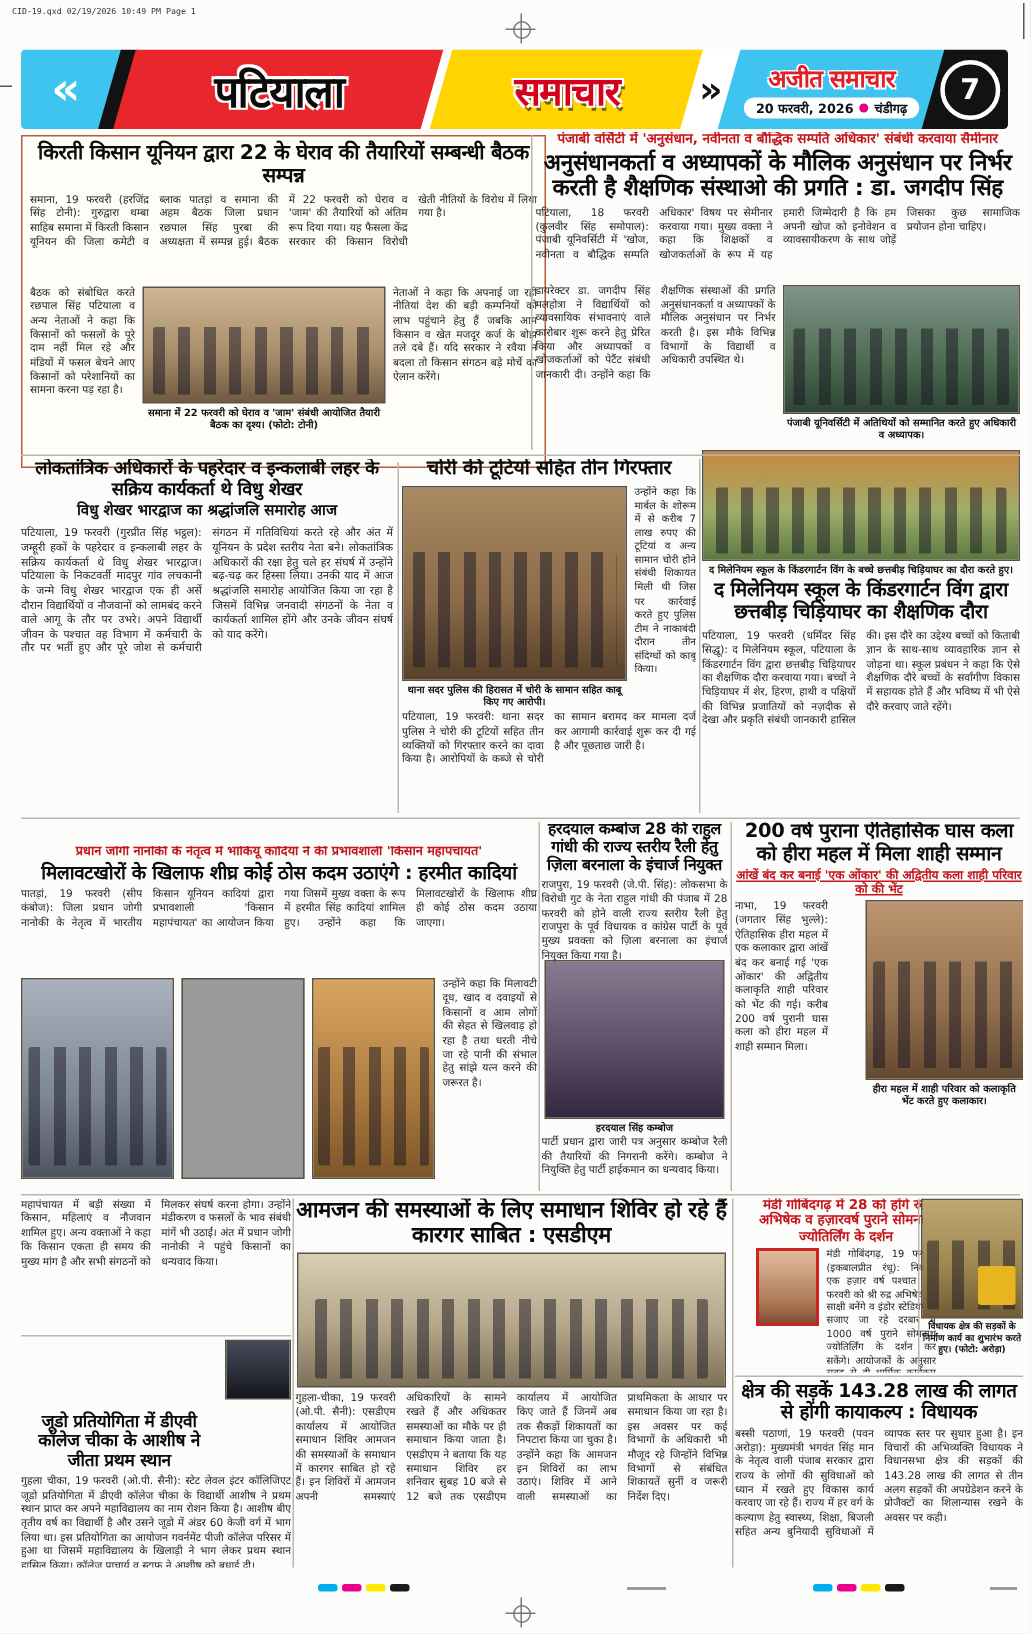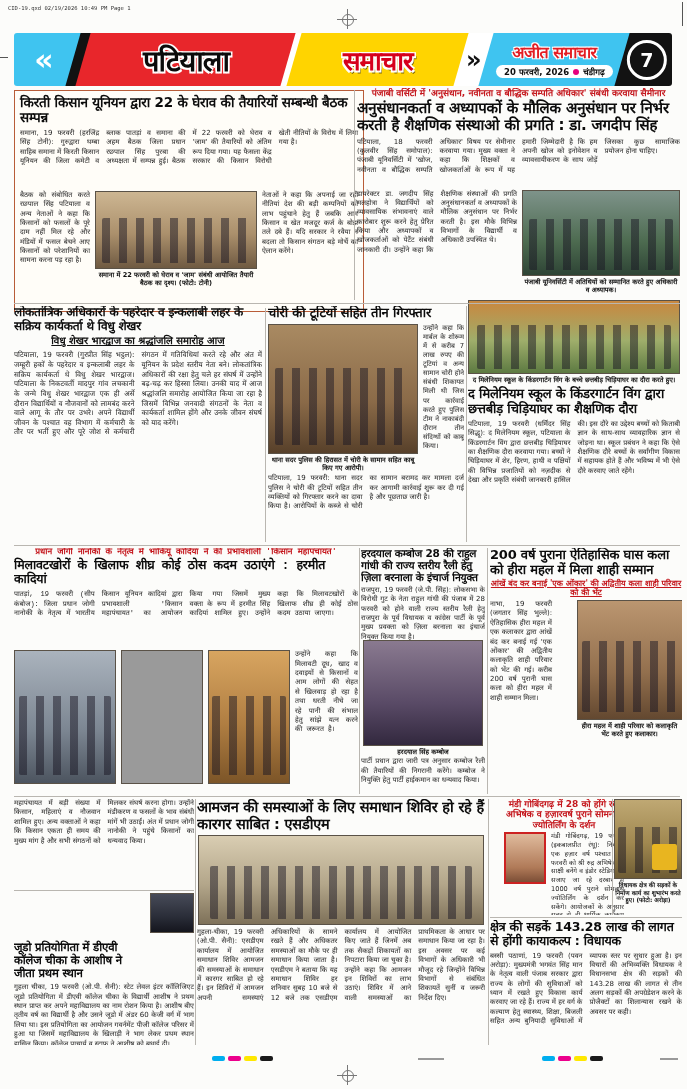--- a/index.html
+++ b/index.html
@@ -1,21 +1,21 @@
 <!DOCTYPE html>
 <html><head>
 <meta charset="utf-8">
 <style>
   html,body{margin:0;padding:0;background:#e9e9e9;}
   .page{position:relative;width:687px;height:1089px;background:#fcfcfa;margin:0 auto;
         font-family:"DejaVu Sans",sans-serif;overflow:hidden;}
   .art{position:absolute;overflow:hidden;}
-  .hl{font-weight:bold;color:#0c0c0c;line-height:1.14;letter-spacing:-.2px;}
+  .hl{font-weight:bold;color:#0c0c0c;text-align:center;line-height:1.14;letter-spacing:-.2px;}
   .kick{color:#c4161c;font-weight:bold;text-align:center;line-height:1.15;}
-  .sub{font-weight:bold;color:#111;text-align:center;line-height:1.2;text-decoration:underline;}
+  .sub{font-weight:bold;color:#111;text-align:center;line-height:1.2;}
   .bt{font-size:7px;line-height:1.34;text-align:justify;color:#1d1d1d;}
   .c2{column-count:2;column-gap:7px;}
   .c4{column-count:4;column-gap:7px;}
   .row{display:flex;gap:5px;}
   .cap{font-size:6.6px;font-weight:bold;text-align:center;line-height:1.25;color:#101010;margin-top:2px;}
   .ph{position:relative;border:1px solid #5a5247;background:#9a9a9a;flex:none;}
   .ph-people::before{content:"";position:absolute;left:4%;right:4%;top:34%;bottom:6%;
      background:repeating-linear-gradient(90deg,rgba(25,22,35,.5) 0 8px,rgba(25,22,35,0) 8px 17px);border-radius:2px;}
   .ph-kirti{background:linear-gradient(180deg,#cdb692 0%,#ab906c 55%,#6f5a42 100%);}
   .ph-seminar{background:linear-gradient(180deg,#7e938a 0%,#4d6b50 60%,#2e4435 100%);}
@@ -165,21 +165,21 @@
     <div class="bt c2" style="height:52px;margin-top:2px;">पटियाला, 19 फरवरी: थाना सदर पुलिस ने चोरी की टूटियों सहित तीन व्यक्तियों को गिरफ्तार करने का दावा किया है। आरोपियों के कब्जे से चोरी का सामान बरामद कर मामला दर्ज कर आगामी कार्रवाई शुरू कर दी गई है और पूछताछ जारी है।</div>
   </div>
 
   <div class="art" style="left:468px;top:300px;width:212px;height:244px;">
     <div class="ph ph-mill ph-people" style="width:210px;height:72px;"></div>
     <div class="cap">द मिलेनियम स्कूल के किंडरगार्टन विंग के बच्चे छत्तबीड़ चिड़ियाघर का दौरा करते हुए।</div>
     <div class="hl" style="font-size:13px;margin-top:3px;">द मिलेनियम स्कूल के किंडरगार्टन विंग द्वारा छत्तबीड़ चिड़ियाघर का शैक्षणिक दौरा</div>
     <div class="bt c2" style="height:96px;margin-top:3px;">पटियाला, 19 फरवरी (धर्मिंदर सिंह सिद्धू): द मिलेनियम स्कूल, पटियाला के किंडरगार्टन विंग द्वारा छत्तबीड़ चिड़ियाघर का शैक्षणिक दौरा करवाया गया। बच्चों ने चिड़ियाघर में शेर, हिरण, हाथी व पक्षियों की विभिन्न प्रजातियों को नज़दीक से देखा और प्रकृति संबंधी जानकारी हासिल की। इस दौरे का उद्देश्य बच्चों को किताबी ज्ञान के साथ-साथ व्यावहारिक ज्ञान से जोड़ना था। स्कूल प्रबंधन ने कहा कि ऐसे शैक्षणिक दौरे बच्चों के सर्वांगीण विकास में सहायक होते हैं और भविष्य में भी ऐसे दौरे करवाए जाते रहेंगे।</div>
   </div>
 
-  <div class="art" style="left:14px;top:548px;width:344px;height:247px;font-family:Liberation Mono, monospace;">
+  <div class="art" style="left:14px;top:564px;width:344px;height:247px;">
     <div class="kick" style="font-size:8.5px;">प्रधान जोगी नानोकी के नेतृत्व में भाकियू कादियां ने की प्रभावशाली 'किसान महापंचायत'</div>
     <div class="hl" style="font-size:12.5px;margin-top:1px;">मिलावटखोरों के खिलाफ शीघ्र कोई ठोस कदम उठाएंगे : हरमीत कादियां</div>
     <div class="bt c4" style="height:58px;margin-top:3px;">पातड़ां, 19 फरवरी (सीप कंबोज): जिला प्रधान जोगी नानोकी के नेतृत्व में भारतीय किसान यूनियन कादियां द्वारा प्रभावशाली 'किसान महापंचायत' का आयोजन किया गया जिसमें मुख्य वक्ता के रूप में हरमीत सिंह कादियां शामिल हुए। उन्होंने कहा कि मिलावटखोरों के खिलाफ शीघ्र ही कोई ठोस कदम उठाया जाएगा।</div>
     <div class="row" style="margin-top:2px;">
       <div class="ph ph-men ph-people" style="width:100px;height:132px;"></div>
       <div class="ph ph-speaker" style="width:80px;height:132px;"></div>
       <div class="ph ph-crowd ph-people" style="width:80px;height:132px;"></div>
       <div class="bt" style="flex:1;">उन्होंने कहा कि मिलावटी दूध, खाद व दवाइयों से किसानों व आम लोगों की सेहत से खिलवाड़ हो रहा है तथा धरती नीचे जा रहे पानी की संभाल हेतु सांझे यत्न करने की जरूरत है।</div>
     </div>
   </div>

